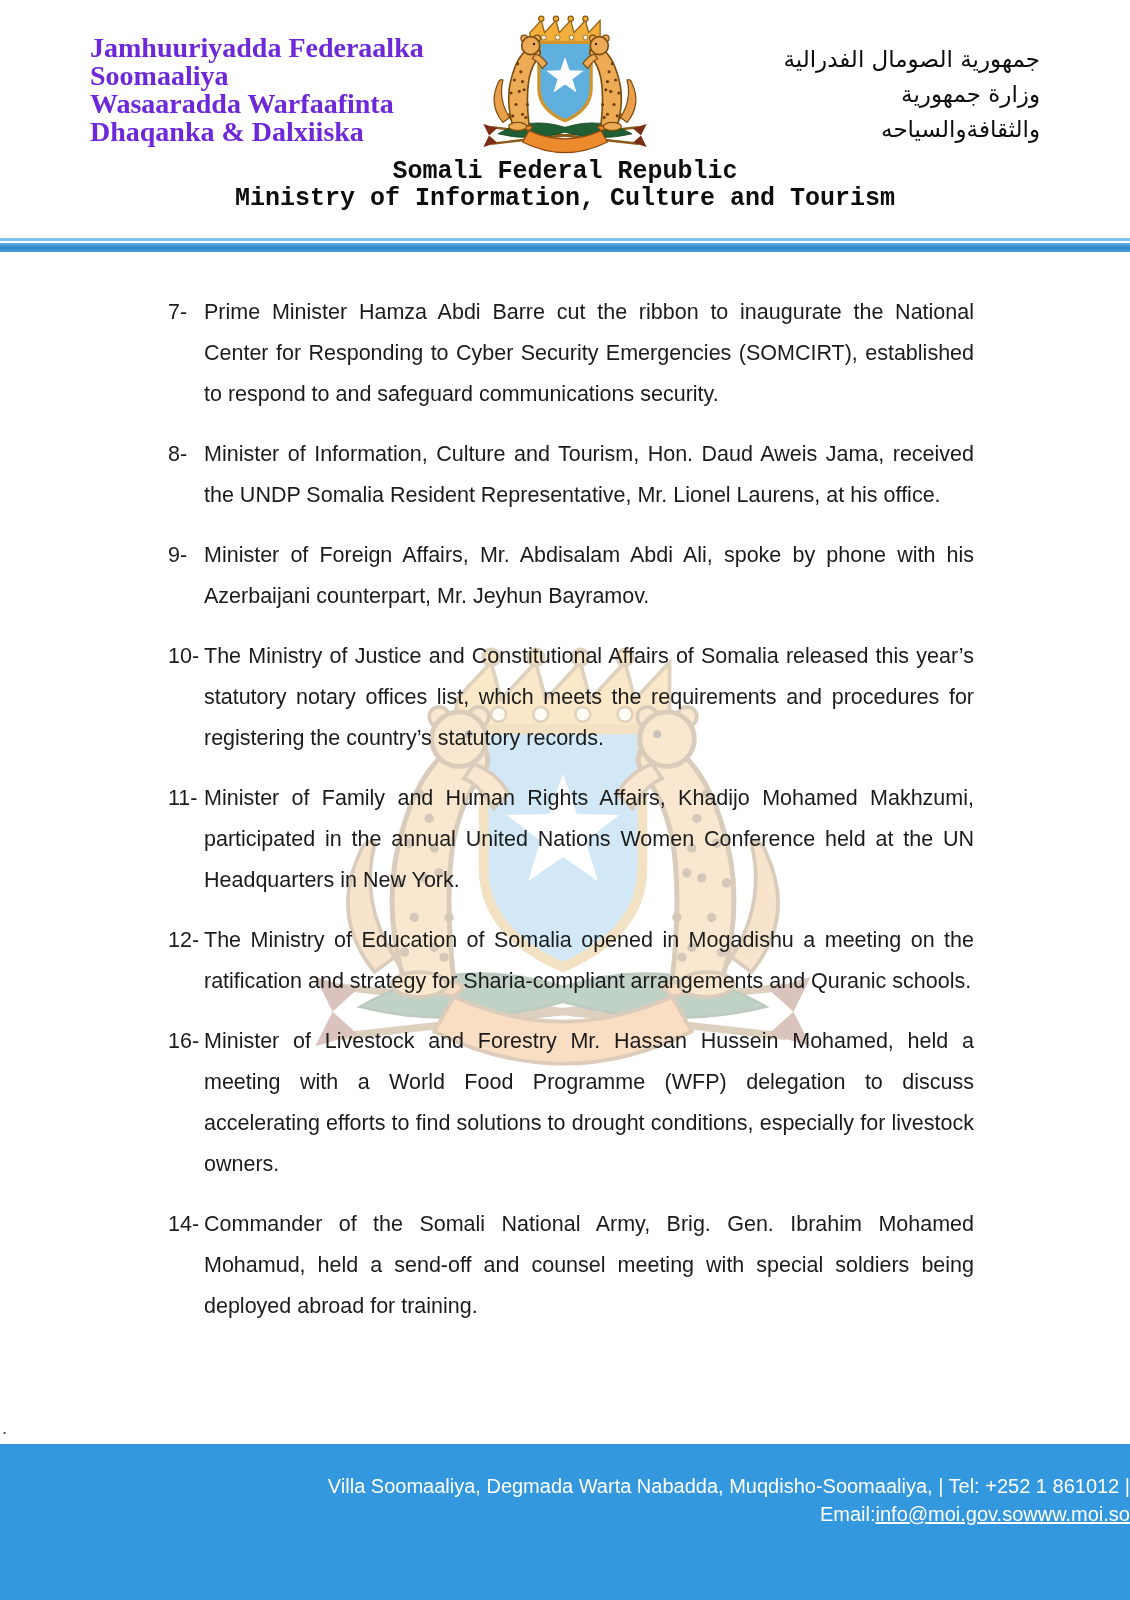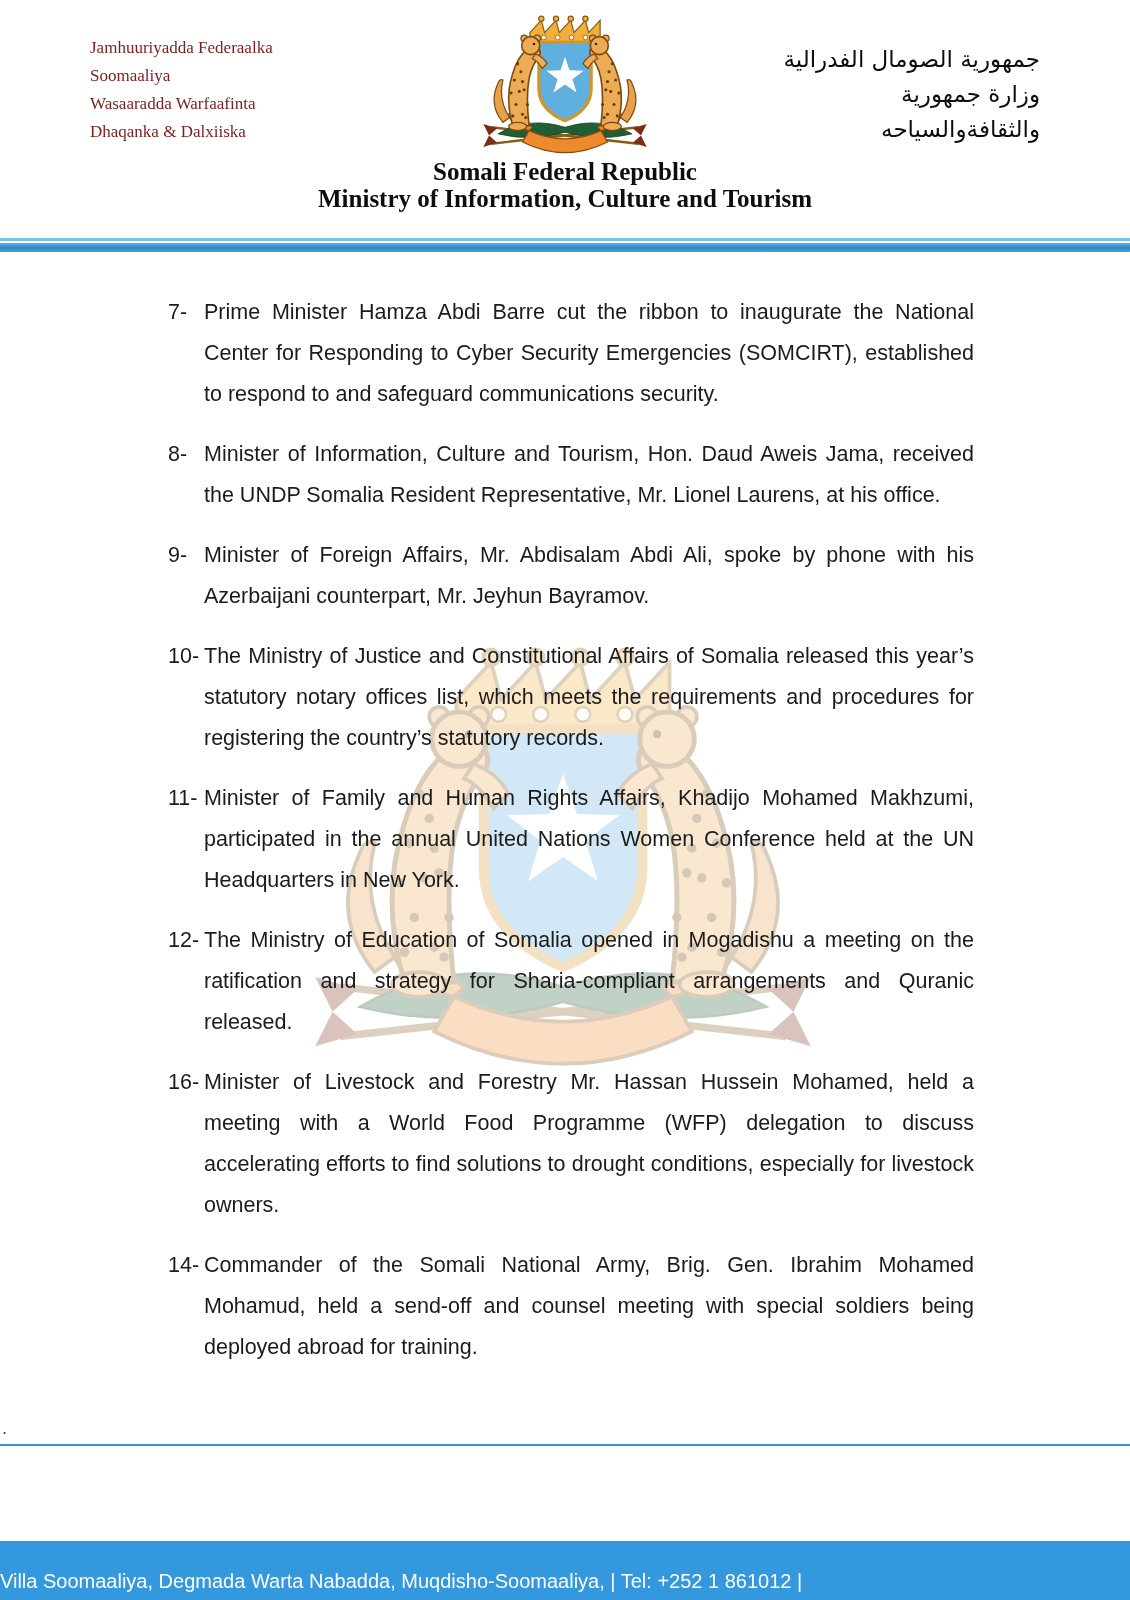--- a/index.html
+++ b/index.html
@@ -9,36 +9,36 @@
     margin:0 auto;
     background:#ffffff;
     overflow:hidden;
     font-family:"Liberation Sans", sans-serif;
     color:#1b1b1b;
   }
   
   .header-left{
     position:absolute;left:90px;top:34px;
     font-family:"Liberation Serif", serif;
-    font-weight:normal;font-size:17px;line-height:28px;color:#7f1d1d;
+    font-weight:bold;font-size:28px;line-height:28px;color:#6d28d9;
   }
   .header-arabic{
     position:absolute;right:90px;top:42px;
     direction:rtl;
     font-family:"DejaVu Sans", sans-serif;
     font-size:23px;line-height:35px;color:#0d0d0d;
   }
   .emblem{
     position:absolute;left:50%;top:13px;transform:translateX(-50%);
     width:180px;height:147px;
   }
   .header-titles{
     position:absolute;top:158px;left:0;width:100%;
     text-align:center;
-    font-family:Liberation Serif, serif;
+    font-family:Liberation Mono, monospace;
     font-weight:bold;font-size:25px;line-height:27px;color:#0d0d0d;
   }
   
   .divider{position:absolute;top:238px;left:0;width:100%;}
   .divider .thin{height:3px;background:#7dc0ea;}
   .divider .gap{height:2px;background:#ffffff;}
   .divider .band{height:9px;background:linear-gradient(to bottom,#5db2e5,#2e85c5 55%,#4aa3da);}
   
   .watermark{
     position:absolute;left:290px;top:640px;width:546px;height:446px;
@@ -53,23 +53,23 @@
     font-size:21.5px;line-height:41px;
     margin-bottom:19px;
   }
   .news-item .num{flex:0 0 36px;}
   .news-item .txt{flex:1;text-align:justify;}
   
   .stray{position:absolute;left:2px;top:1418px;font-size:18px;color:#444;z-index:1;}
   
   .footer-line{position:absolute;top:1444px;left:0;width:100%;height:2px;background:#3498de;}
   .footer{
-    position:absolute;top:1541px;left:0;width:100%;bottom:0;
+    position:absolute;top:1446px;left:0;width:100%;bottom:0;
     background:#3498de;color:#ffffff;
-    text-align:left;font-size:20px;line-height:28px;
+    text-align:right;font-size:20px;line-height:28px;
     padding-top:26px;box-sizing:border-box;
   }
   .footer .link{text-decoration:underline;margin-left:0;cursor:pointer;}
 </style>
 </head>
 <body>
 
 <svg width="0" height="0" style="position:absolute" aria-hidden="true">
   <defs>
     <g id="coa">
@@ -189,21 +189,21 @@
       <div class="txt">The Ministry of Justice and Constitutional Affairs of Somalia released this year’s statutory notary offices list, which meets the requirements and procedures for registering the country’s statutory records.</div>
     </div>
 
     <div class="news-item">
       <div class="num">11-</div>
       <div class="txt">Minister of Family and Human Rights Affairs, Khadijo Mohamed Makhzumi, participated in the annual United Nations Women Conference held at the UN Headquarters in New York.</div>
     </div>
 
     <div class="news-item">
       <div class="num">12-</div>
-      <div class="txt">The Ministry of Education of Somalia opened in Mogadishu a meeting on the ratification and strategy for Sharia-compliant arrangements and Quranic released.</div>
+      <div class="txt">The Ministry of Education of Somalia opened in Mogadishu a meeting on the ratification and strategy for Sharia-compliant arrangements and Quranic schools.</div>
     </div>
 
     <div class="news-item">
       <div class="num">16-</div>
       <div class="txt">Minister of Livestock and Forestry Mr. Hassan Hussein Mohamed, held a meeting with a World Food Programme (WFP) delegation to discuss accelerating efforts to find solutions to drought conditions, especially for livestock owners.</div>
     </div>
 
     <div class="news-item">
       <div class="num">14-</div>
       <div class="txt">Commander of the Somali National Army, Brig. Gen. Ibrahim Mohamed Mohamud, held a send-off and counsel meeting with special soldiers being deployed abroad for training.</div>

